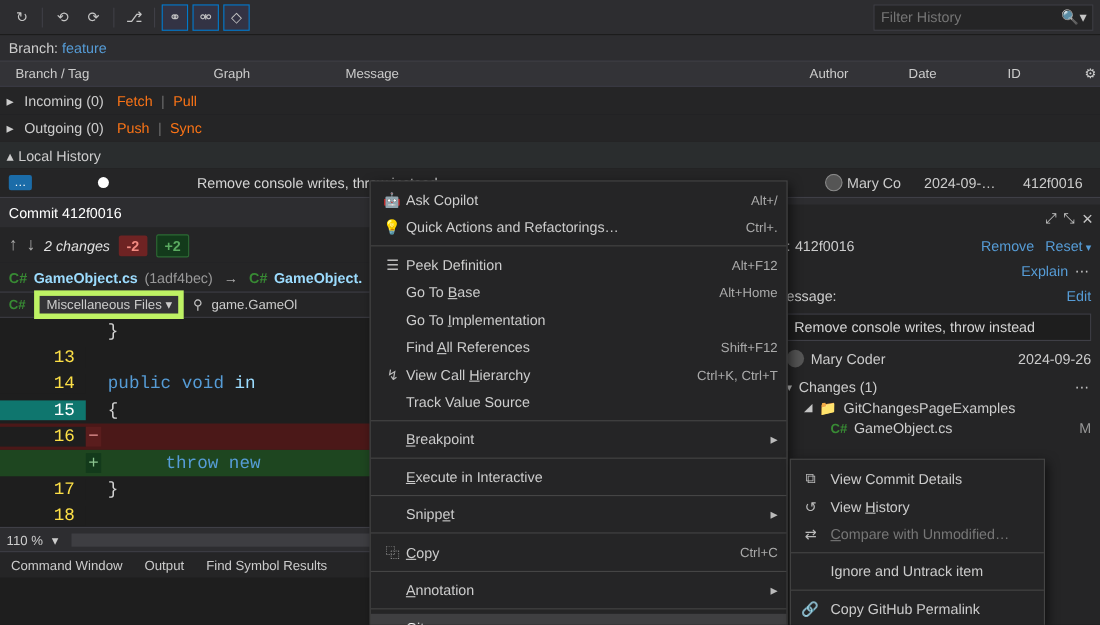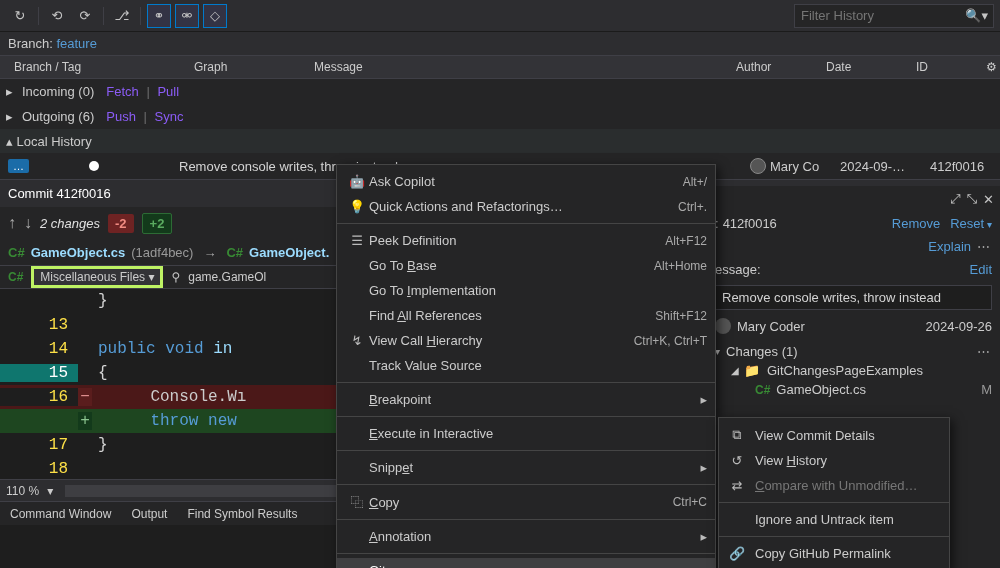--- a/index.html
+++ b/index.html
@@ -83,21 +83,21 @@
   .row {
     display: flex;
     align-items: center;
     height: 25px;
     padding: 0 6px;
     background: #252526;
   }
   .row .expander { width: 12px; color: #cccccc; }
   .row .row-label { margin-left: 4px; }
   .row .row-actions { margin-left: 12px; }
-  .row .row-actions span { color: #8b5cf6; cursor: pointer; }
+  .row .row-actions span { color: #f97316; cursor: pointer; }
   .row .row-actions .sep2 { color: #6d6d6d; margin: 0 4px; }
   
   .local-history {
     display: flex; align-items: center;
     height: 24px; padding: 0 6px;
     background: #2a2d2e;
   }
   .commit-row {
     display: flex; align-items: center;
     background: #252526;
@@ -155,21 +155,21 @@
   
   .misc-bar {
     display:flex; align-items:center;
     height:24px; padding:0 8px;
     background:#252526;
     border-top:1px solid #3f3f46;
     border-bottom:1px solid #3f3f46;
     gap:8px;
     font-size:12px;
   }
-  .misc-bar .dd { border:3px solid #bef264; padding:1px 6px; background:#333337; }
+  .misc-bar .dd { border:5px solid #bef264; padding:1px 6px; background:#333337; }
   
   
   .code-area {
     background:#1e1e1e;
     font-family: Consolas, "Courier New", monospace;
     font-size:16px;
     height:190px;
     overflow:hidden;
   }
   .code-line { display:flex; height:24px; align-items:center; }
@@ -323,21 +323,21 @@
   <span class="row-label">Incoming (0)</span>
   <span class="row-actions">
     <span>Fetch</span>
     <span class="sep2">|</span>
     <span>Pull</span>
   </span>
 </div>
 
 <div class="row">
   <span class="expander">▸</span>
-  <span class="row-label">Outgoing (6)</span>
+  <span class="row-label">Outgoing (0)</span>
   <span class="row-actions">
     <span>Push</span>
     <span class="sep2">|</span>
     <span>Sync</span>
   </span>
 </div>
 
 <div class="local-history">
   <span class="expander">▴</span>
   <span style="margin-left:4px">Local History</span>
@@ -396,21 +396,20 @@
       <div class="gutter">14</div>
       <div class="code-text"><span class="kw">public</span> <span class="kw">void</span> <span class="fn">in</span></div>
     </div>
   <div class="code-line">
       <div class="gutter" style="background:#0f766e;color:#fff">15</div>
       <div class="code-text"><span class="brace">{</span></div>
     </div>
   <div class="code-line del-line">
       <div class="gutter">16</div>
       <div class="gutter-marker del-gutter">−</div>
-      <div class="code-text">    Console.Wı</div>
     </div>
   <div class="code-line add-line">
       <div class="gutter"></div>
       <div class="gutter-marker add-gutter">+</div>
       <div class="code-text">    <span class="kw">throw</span> <span class="kw">new</span></div>
     </div>
   <div class="code-line">
       <div class="gutter">17</div>
       <div class="code-text"><span class="brace">}</span></div>
     </div>

